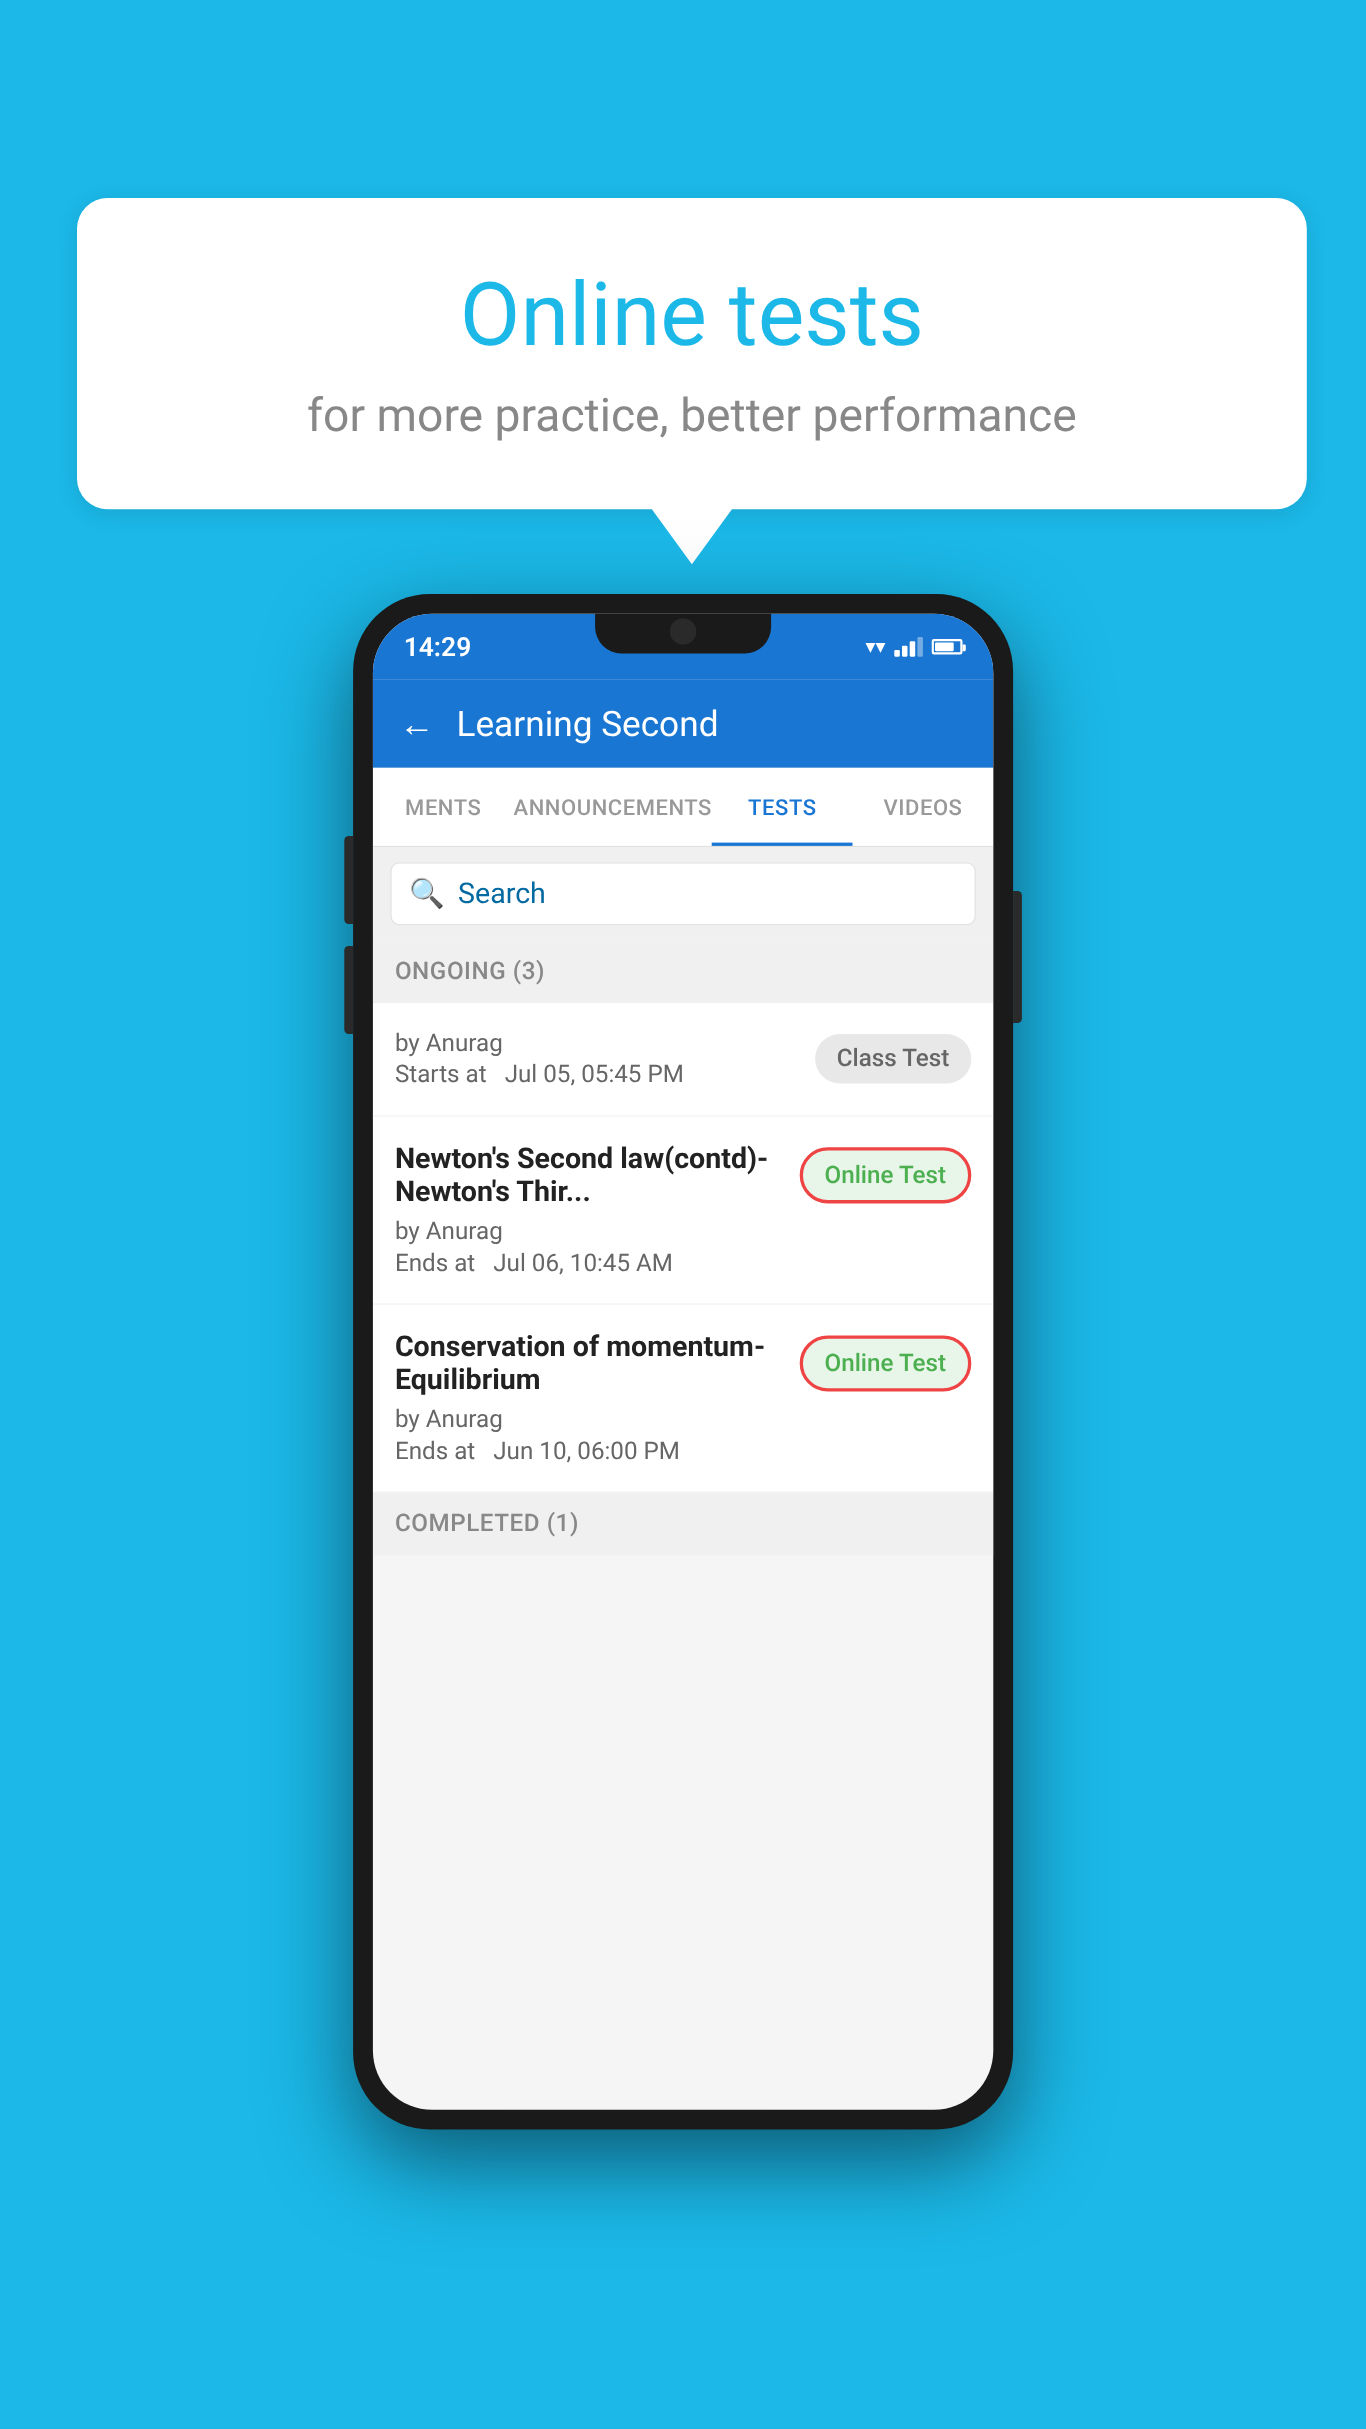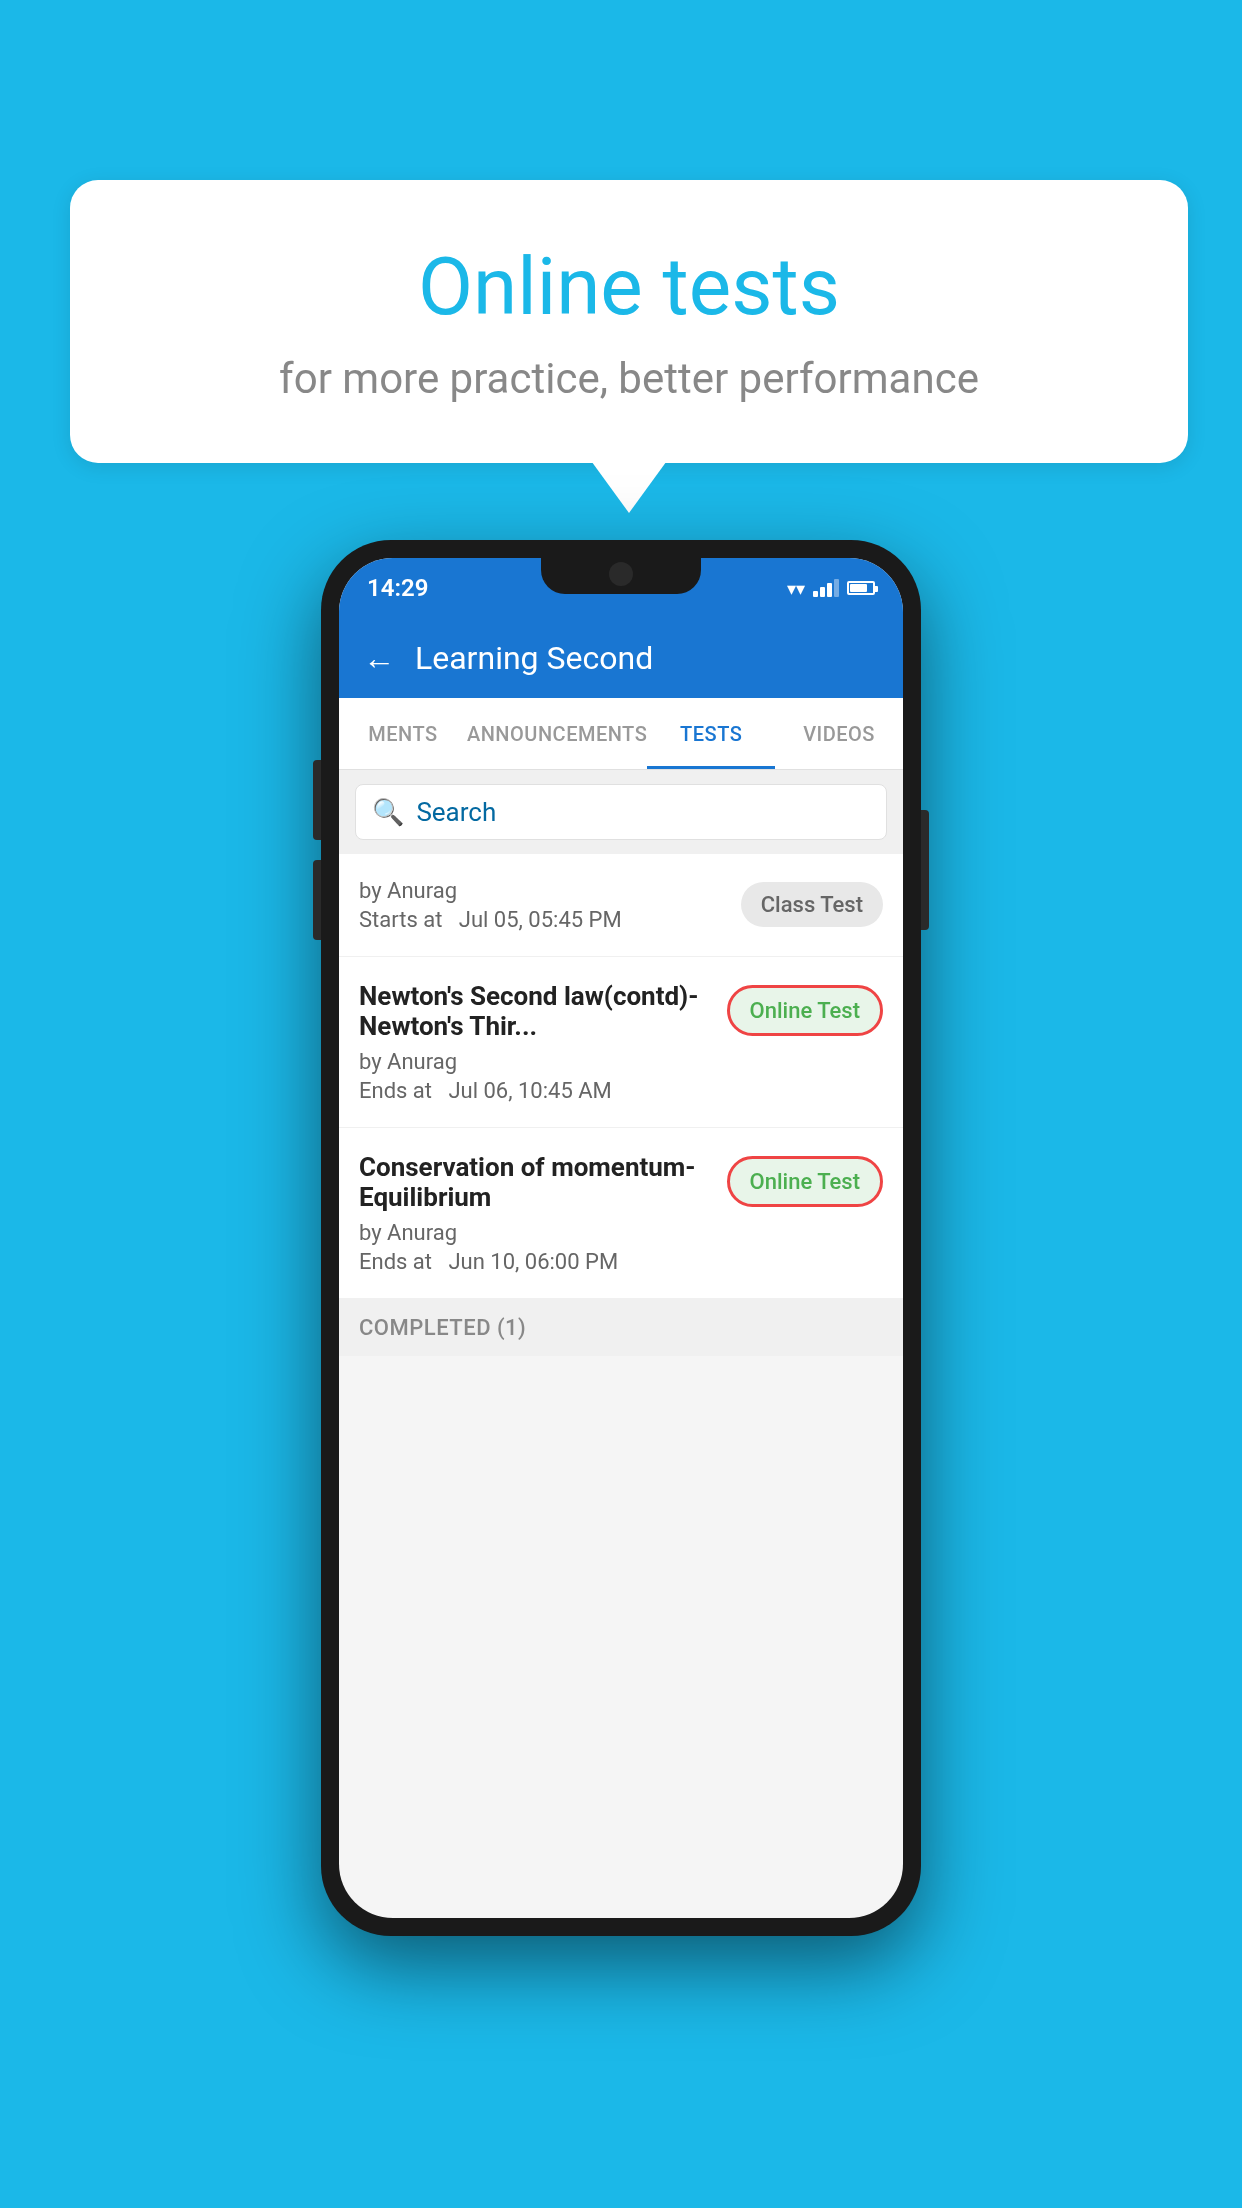--- a/index.html
+++ b/index.html
@@ -418,20 +418,21 @@
         <div class="tab">VIDEOS</div>
       </div>
 
       <div class="search-container">
         <div class="search-bar">
           <span class="search-icon">🔍</span>
           <span class="search-text">Search</span>
         </div>
       </div>
 
+      <div class="section-header">ONGOING (3)</div>
 
       <div class="test-list">
 
         <div class="test-item">
           <div class="test-item-left">
             <div class="test-author">by Anurag</div>
             <div class="test-date">Starts at &nbsp; Jul 05, 05:45 PM</div>
           </div>
           <div class="test-badge badge-class">Class Test</div>
         </div>

